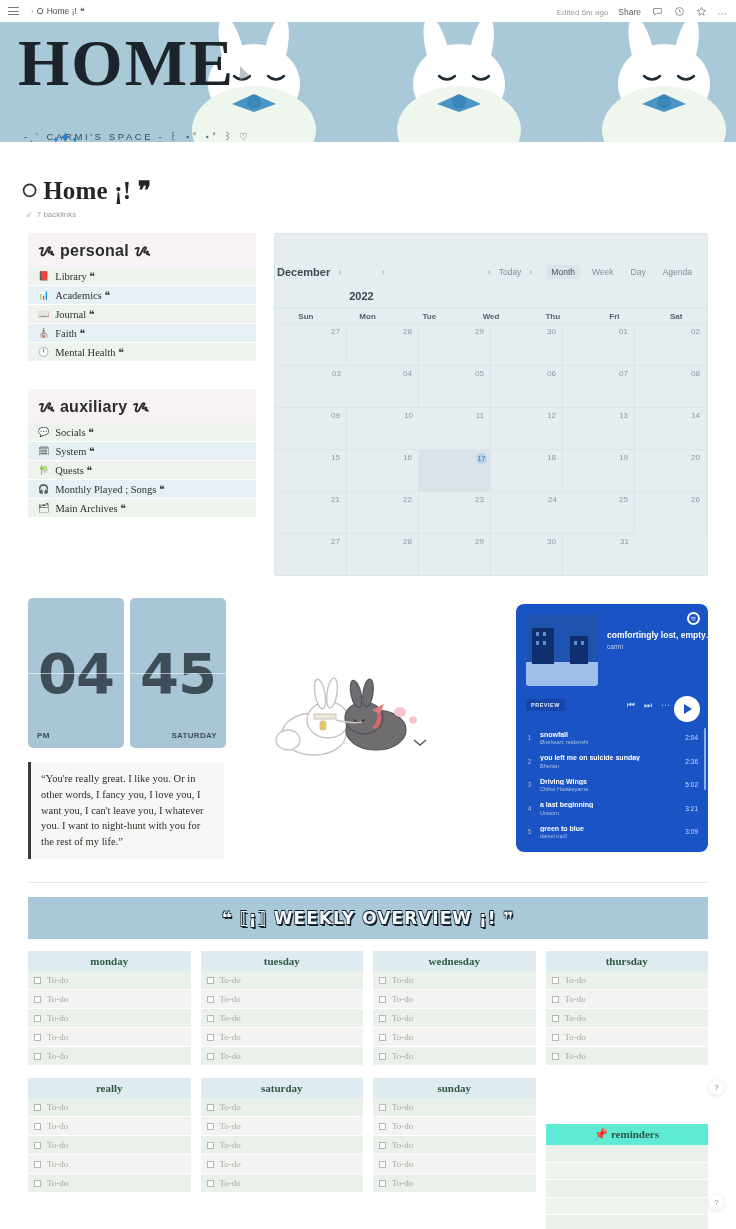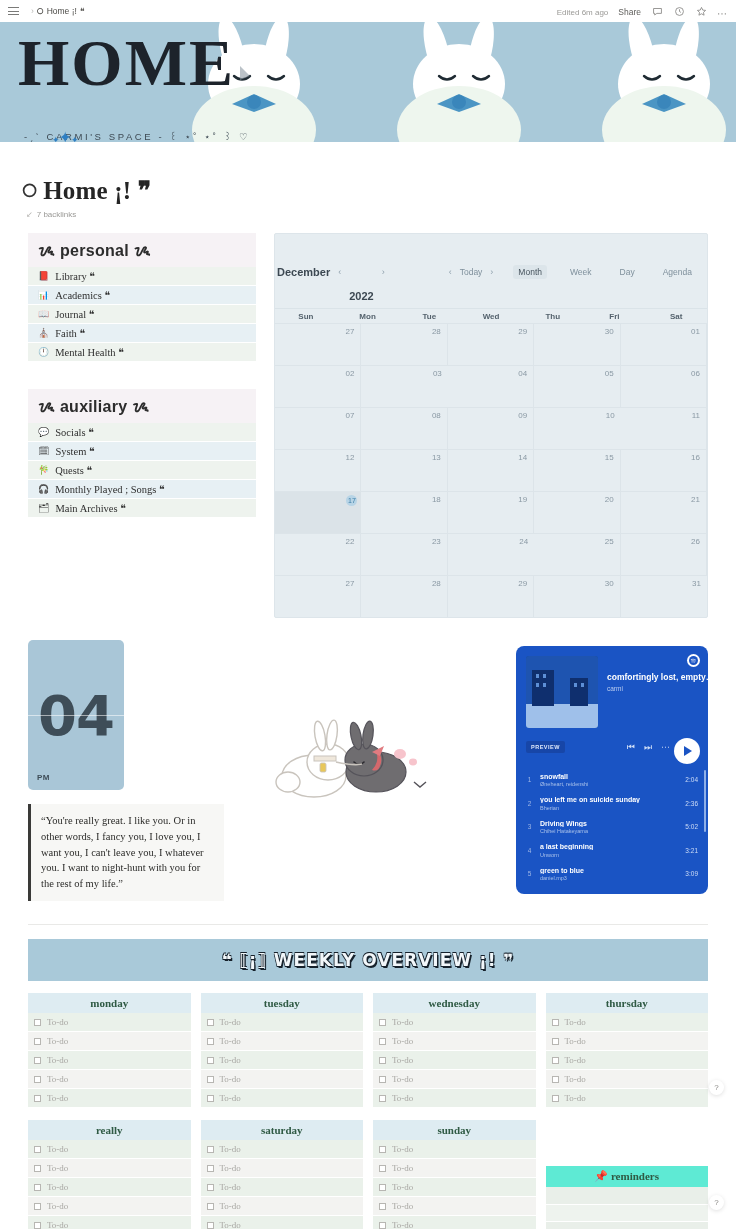--- a/index.html
+++ b/index.html
@@ -87,26 +87,26 @@
   .cal{
     background:#e6edf1;border:1px solid #dde5ea;border-radius:2px;
     padding:0; overflow:hidden;
   }
   .cal-top{display:flex;align-items:center;padding:8px 10px 6px 2px;gap:6px;}
   .cal-month{font-size:11px;font-weight:700;color:#3c4852;font-family:"Liberation Sans",sans-serif;}
   .cal-arrow{font-size:9px;color:#8fa0ad;cursor:pointer;padding:0 2px;}
   .cal-year{font-size:11px;font-weight:700;color:#3c4852;margin-top:48px;}
   .cal-nav{margin-left:auto;display:flex;align-items:center;gap:6px;}
   .cal-today{font-size:8.5px;color:#7f909c;cursor:pointer;}
-  .cal-views{display:flex;align-items:center;gap:18px;margin-left:12px;}
+  .cal-views{display:flex;align-items:center;gap:7px;margin-left:6px;}
   .cal-view{font-size:8.5px;color:#7f909c;cursor:pointer;padding:2px 5px;border-radius:3px;}
   .cal-view.active{background:#dce5ea;color:#46535d;}
   .cal-dows{display:flex;border-top:1px solid #dae3e8;}
   .cal-dow{flex:1;text-align:center;font-size:8px;font-weight:700;color:#54626d;padding:3px 0 2px;}
-  .cal-grid{display:grid;grid-template-columns:repeat(5,1fr);text-align:right;}
+  .cal-grid{display:grid;grid-template-columns:repeat(6,1fr);text-align:right;}
   .cal-cell{
     height:42px;border-top:1px solid #dce4e9;border-right:1px solid #dce4e9;
     position:relative;cursor:pointer;
   }
   .cal-cell:nth-child(7n){border-right:none;}
   .cal-num{position:absolute;top:3px;right:6px;font-size:8px;color:#8a99a4;}
   .cal-cell.today{background:#dbe3e8;}
   .cal-cell.today .cal-num{
     background:#b7d4e6;color:#3d7fa8;border-radius:50%;
     width:11px;height:11px;display:flex;align-items:center;justify-content:center;
@@ -501,20 +501,24 @@
   </div>
 </div>
 
 <div class="widgets">
   <div class="clock-col">
     <div class="flipclock">
       <div class="flip">
         <div class="flip-num">04</div>
         <div class="flip-lbl left">PM</div>
       </div>
+      <div class="flip">
+        <div class="flip-num">45</div>
+        <div class="flip-lbl right">SATURDAY</div>
+      </div>
     </div>
     <div class="quote">“You're really great. I like you. Or in other words, I fancy you, I love you, I want you, I can't leave you, I whatever you. I want to night-hunt with you for the rest of my life.”</div>
   </div>
 
   <svg class="bunny-art" viewBox="0 0 170 100">
     <ellipse cx="46" cy="66" rx="32" ry="21" fill="#ffffff" stroke="#c9c4bd" stroke-width="1.4"></ellipse>
     <ellipse cx="20" cy="72" rx="12" ry="10" fill="#ffffff" stroke="#c9c4bd" stroke-width="1.4"></ellipse>
     <ellipse cx="60" cy="52" rx="21" ry="18" fill="#ffffff" stroke="#c9c4bd" stroke-width="1.4"></ellipse>
     <ellipse cx="52" cy="26" rx="5" ry="15" fill="#ffffff" stroke="#c9c4bd" stroke-width="1.4" transform="rotate(-10 52 26)"></ellipse>
     <ellipse cx="64" cy="25" rx="5" ry="15" fill="#ffffff" stroke="#c9c4bd" stroke-width="1.4" transform="rotate(8 64 25)"></ellipse>

